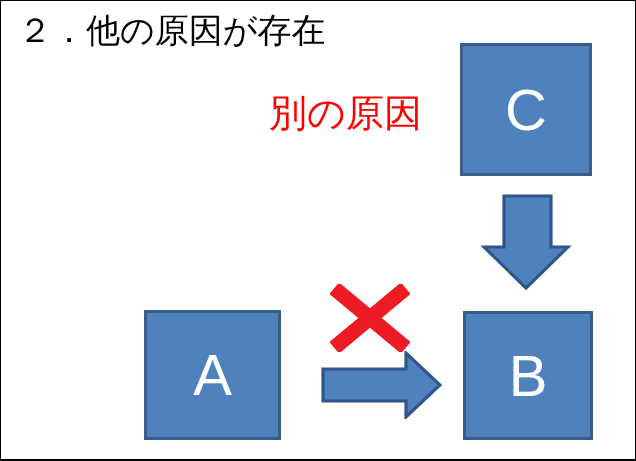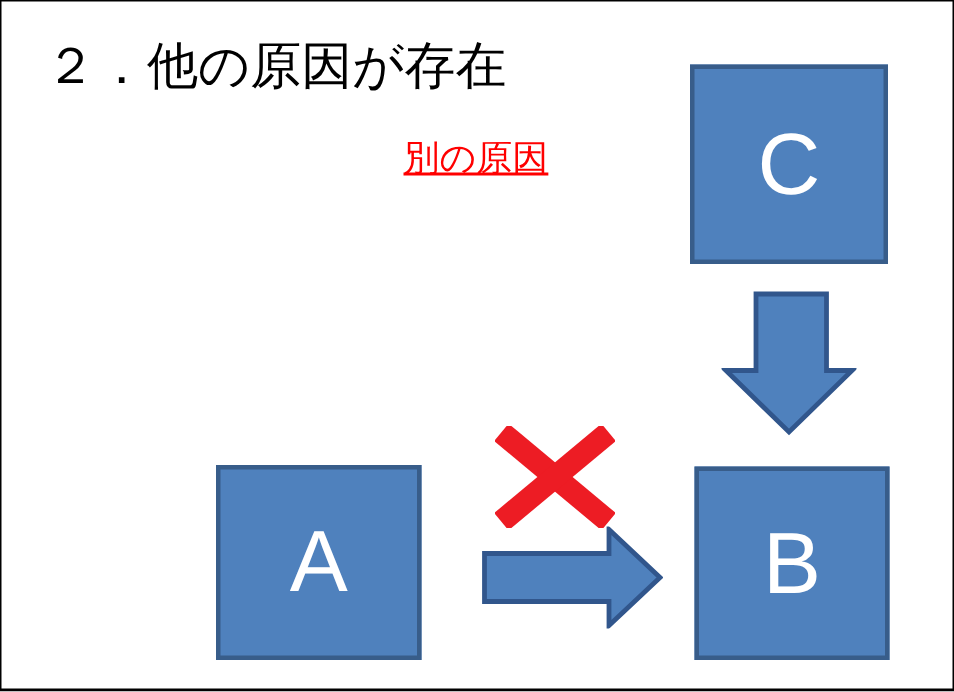--- a/index.html
+++ b/index.html
@@ -14,36 +14,34 @@
     height: 461px;
     box-sizing: border-box;
     background: var(--slide-bg, #ffffff);
     border: 1px solid var(--frame-border, #000000);
     border-bottom-width: 2px;
     overflow: hidden;
   }
   .slide-title {
     position: absolute;
     left: 17px;
-    top: 24px;
+    top: 10px;
     font-size: 34px;
     line-height: 1.15;
     color: var(--title-color, #000000);
     white-space: nowrap;
-    margin-left: 12px;
   }
   .other-cause-label {
     position: absolute;
     left: 268px;
     top: 92px;
-    font-size: 24px;
+    font-size: 38px;
     line-height: 1.1;
     color: var(--label-red, #ff0000);
     white-space: nowrap;
-    text-decoration: underline;
   }
   .node {
     position: absolute;
     box-sizing: border-box;
     background: var(--box-fill, #4f81bd);
     border: 3px solid var(--box-border, #385d8a);
     display: flex;
     align-items: center;
     justify-content: center;
     color: #ffffff;

